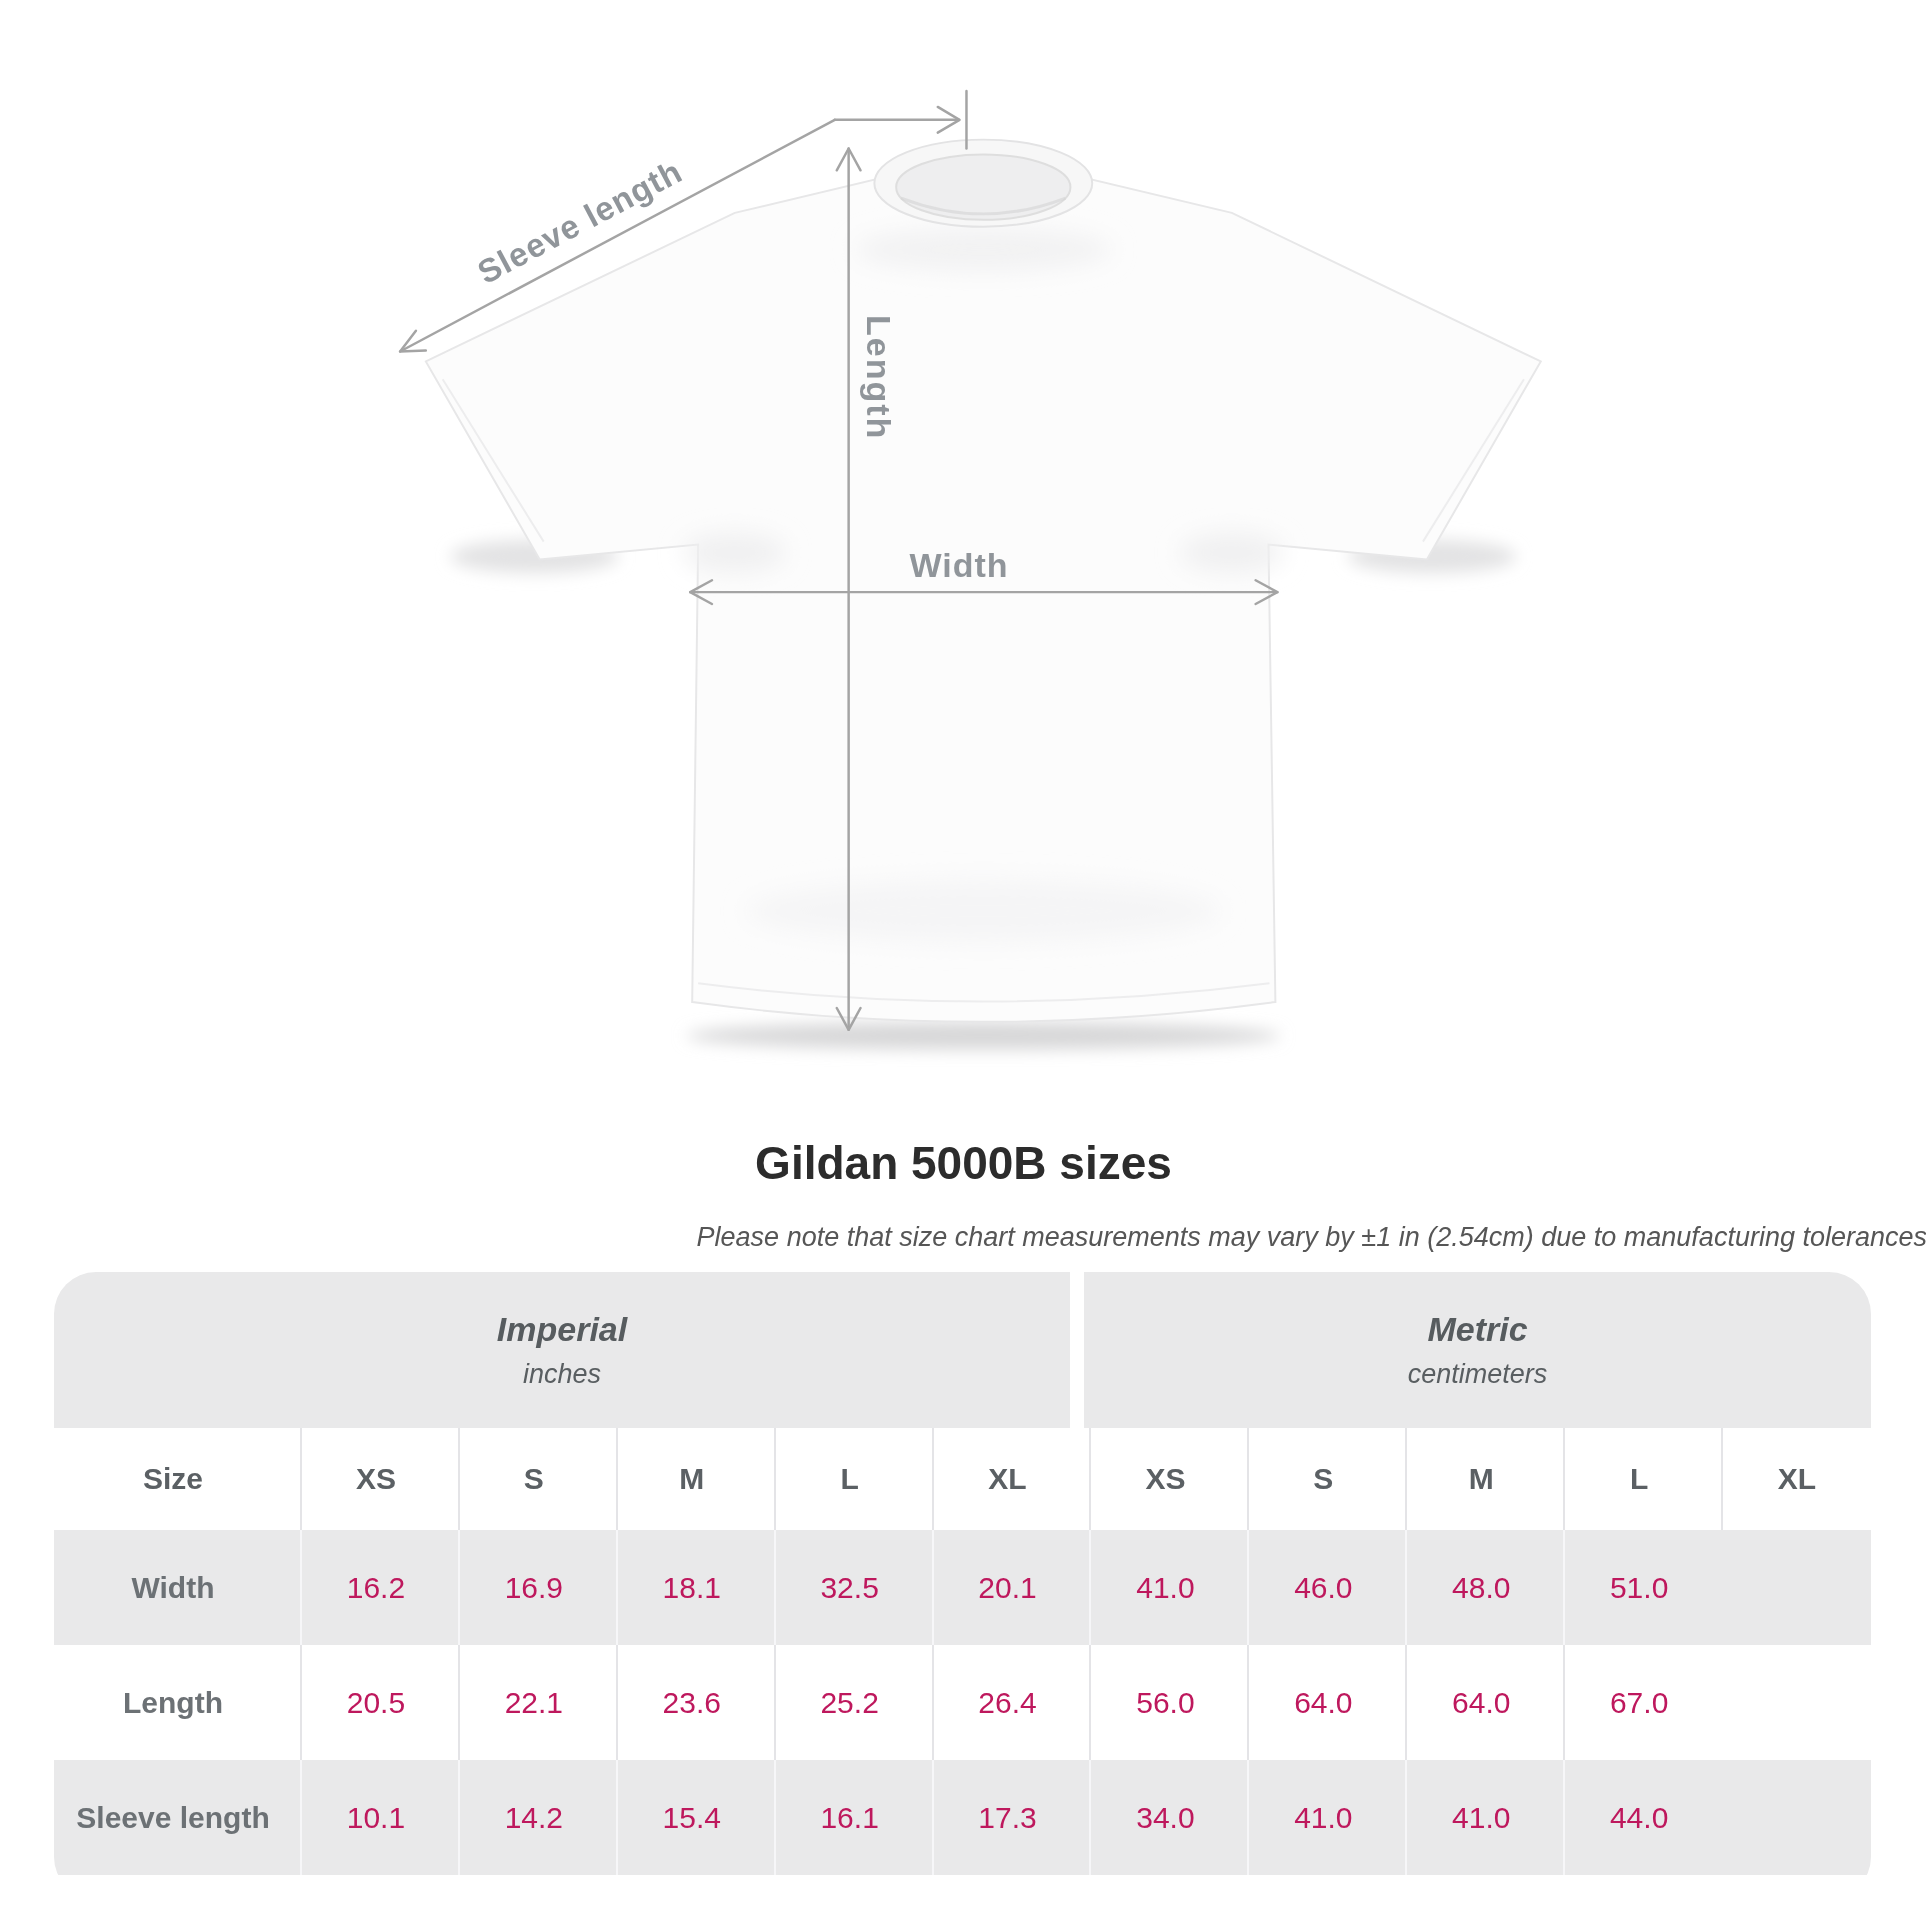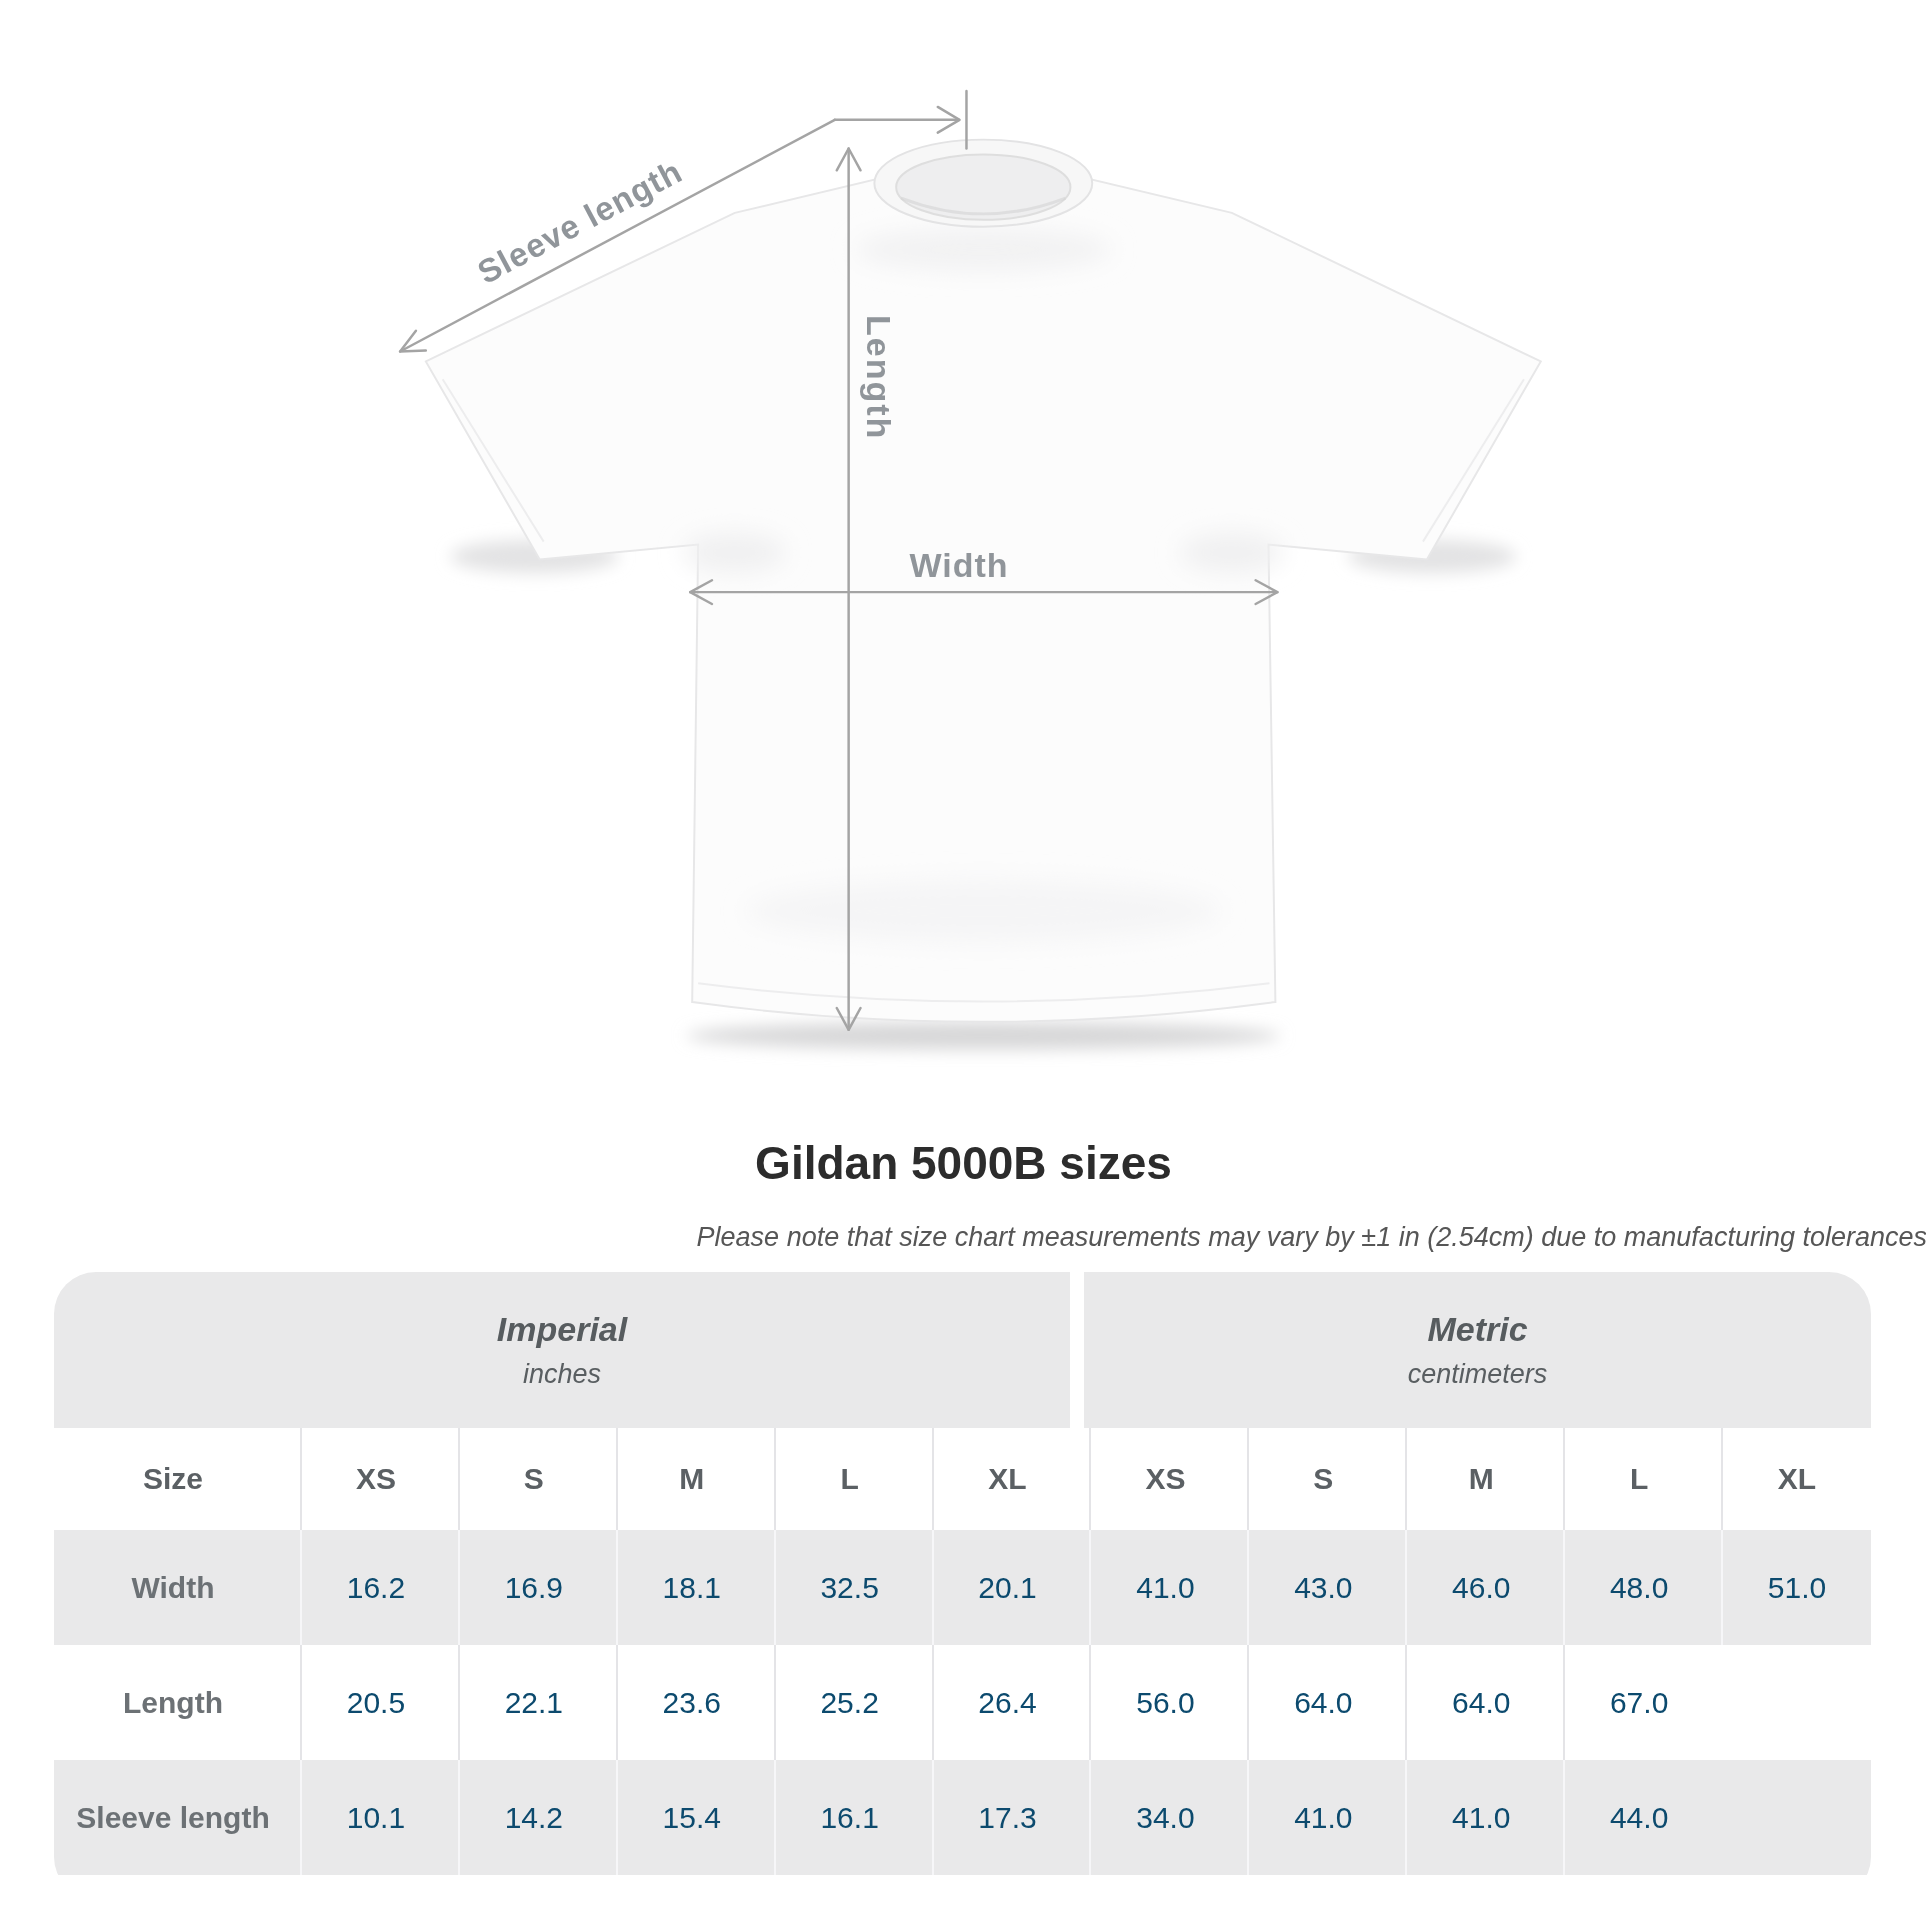--- a/index.html
+++ b/index.html
@@ -46,21 +46,21 @@
   .groupcell.gright{flex:1;}
   .gname{font-size:34px;font-weight:bold;font-style:italic;color:#575c5f;}
   .gunit{font-size:27px;font-style:italic;color:#595e61;margin-top:10px;}
   .trow{display:grid;grid-template-columns:238px repeat(10,1fr);gap:8px;}
   .trow.header{height:102px;background:#ffffff;}
   .trow.data{height:115px;}
   .trow.data.odd{background:#e9e9ea;}
   .trow.data.even{background:#ffffff;}
   .cell{
     display:flex;align-items:center;justify-content:center;
-    font-size:30px;color:#0c4a6e;
+    font-size:30px;color:#be185d;
   }
   .trow.header .cell{font-weight:bold;color:#5b6064;}
   .cell.rowlabel{font-weight:bold;color:#6c7175;}
   
   .trow.header .cell + .cell{border-left:2px solid #e4e4e7;}
   .trow.data.even .cell + .cell{border-left:2px solid #e4e4e7;}
   .trow.data.odd .cell + .cell{border-left:2px solid #f6f6f8;}
 </style>
 </head>
 <body>
@@ -152,21 +152,20 @@
     </div>
 
     <div class="trow data odd">
       <div class="cell rowlabel">Width</div>
       <div class="cell">16.2</div>
       <div class="cell">16.9</div>
       <div class="cell">18.1</div>
       <div class="cell">32.5</div>
       <div class="cell">20.1</div>
       <div class="cell">41.0</div>
-      <div class="cell">43.0</div>
       <div class="cell">46.0</div>
       <div class="cell">48.0</div>
       <div class="cell">51.0</div>
     </div>
 
     <div class="trow data even">
       <div class="cell rowlabel">Length</div>
       <div class="cell">20.5</div>
       <div class="cell">22.1</div>
       <div class="cell">23.6</div>

